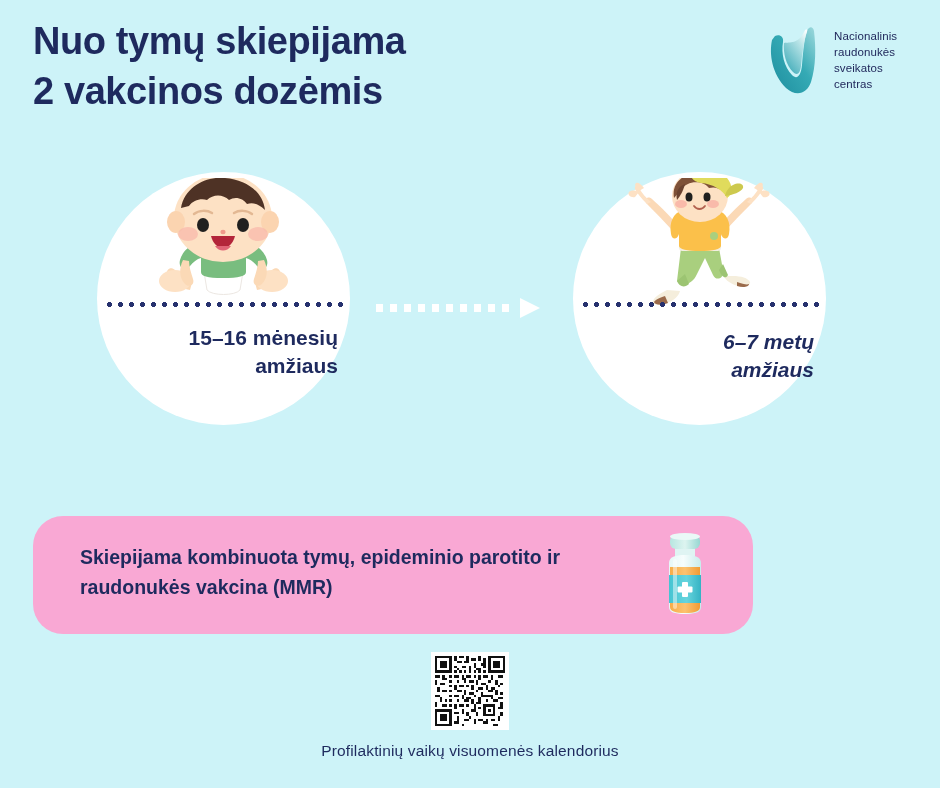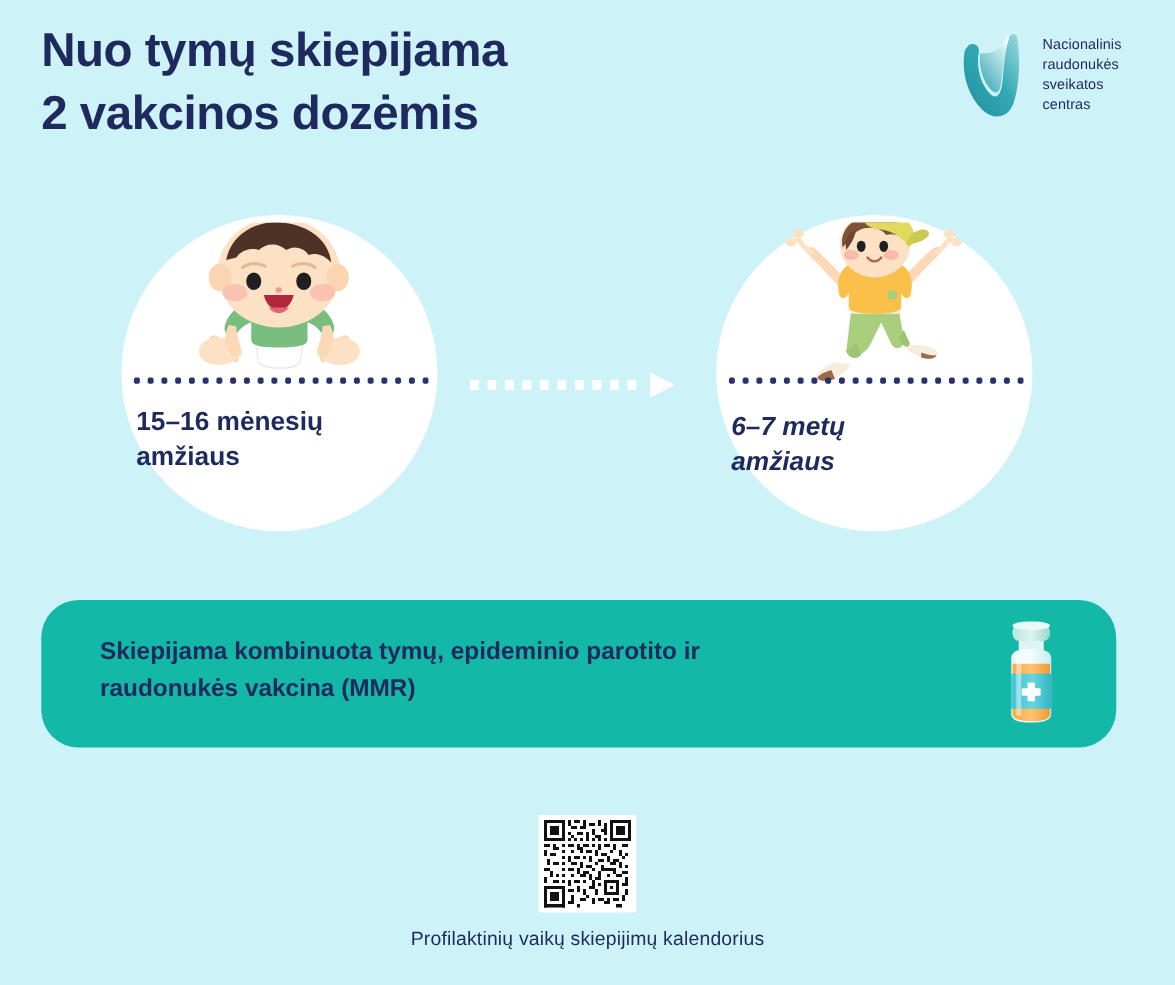--- a/index.html
+++ b/index.html
@@ -85,21 +85,21 @@
     height: 5px;
     background-image: radial-gradient(circle closest-side, #26316e 98%, transparent 100%);
     background-size: 11px 5px;
     background-repeat: repeat-x;
   }
   .circle-label {
     position: absolute;
     left: 12px;
     top: 152px;
     width: 229px;
-    text-align: left;
+    text-align: right;
     font-size: 21px;
     font-weight: bold;
     line-height: 1.33;
     color: #1e2a5e;
     white-space: pre-line;
   }
   #circle-right .circle-label { top: 156px; }
 
   
   #connector {
@@ -107,24 +107,24 @@
     left: 374px;
     top: 297px;
     width: 166px;
     height: 22px;
   }
 
   
   #info-card {
     position: absolute;
     left: 33px;
-    top: 480px;
-    width: 860px;
+    top: 516px;
+    width: 720px;
     height: 118px;
-    background: #14b8a6;
+    background: #f9a8d4;
     border-radius: 30px;
   }
   #info-card-text {
     position: absolute;
     left: 47px;
     top: 26px;
     width: 680px;
     font-size: 19.5px;
     font-weight: bold;
     line-height: 1.55;
@@ -501,14 +501,14 @@
           <rect x="26" y="25" width="1" height="2"></rect>
         <rect x="8" y="27" width="2" height="1"></rect>
           <rect x="11" y="28" width="1" height="1"></rect>
         <rect x="20" y="27" width="1" height="1"></rect>
           <rect x="24" y="28" width="2" height="1"></rect>
         <rect x="27" y="23" width="1" height="2"></rect>
           <rect x="22" y="16" width="1" height="1"></rect>
       </g>
     </svg>
   </div>
-  <div id="qr-caption">Profilaktinių vaikų skiepijimų kalendorius</div>
+  <div id="qr-caption">Profilaktinių vaikų visuomenės kalendorius</div>
 </div>
 
 </body></html>

